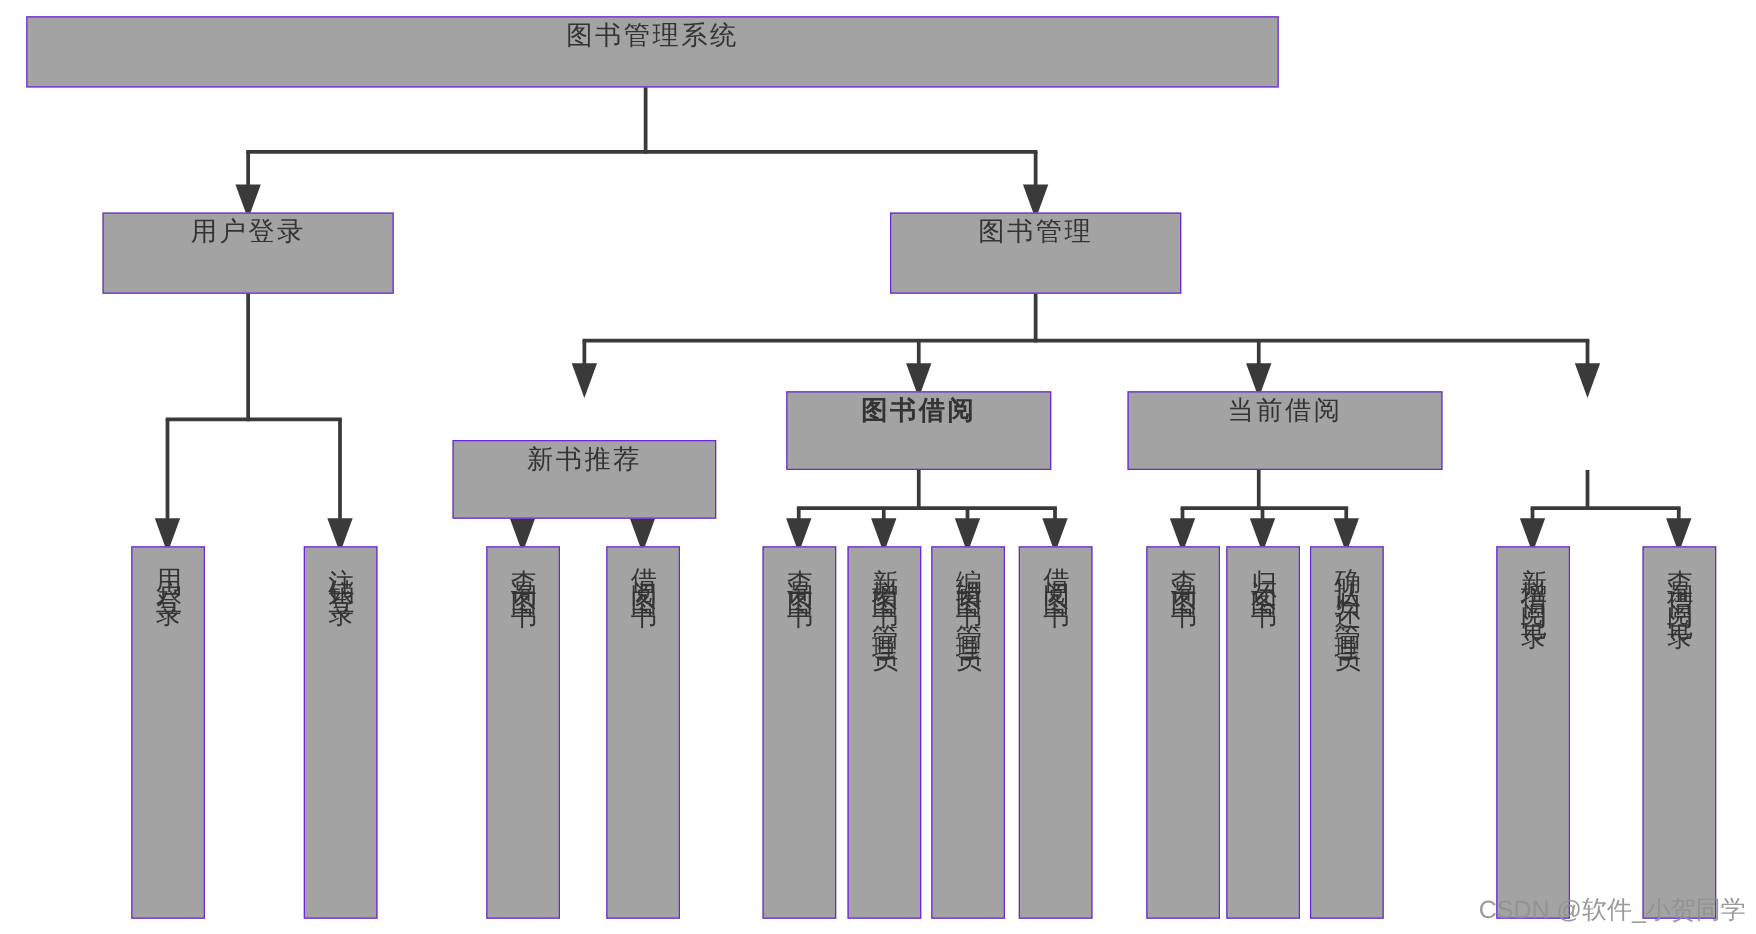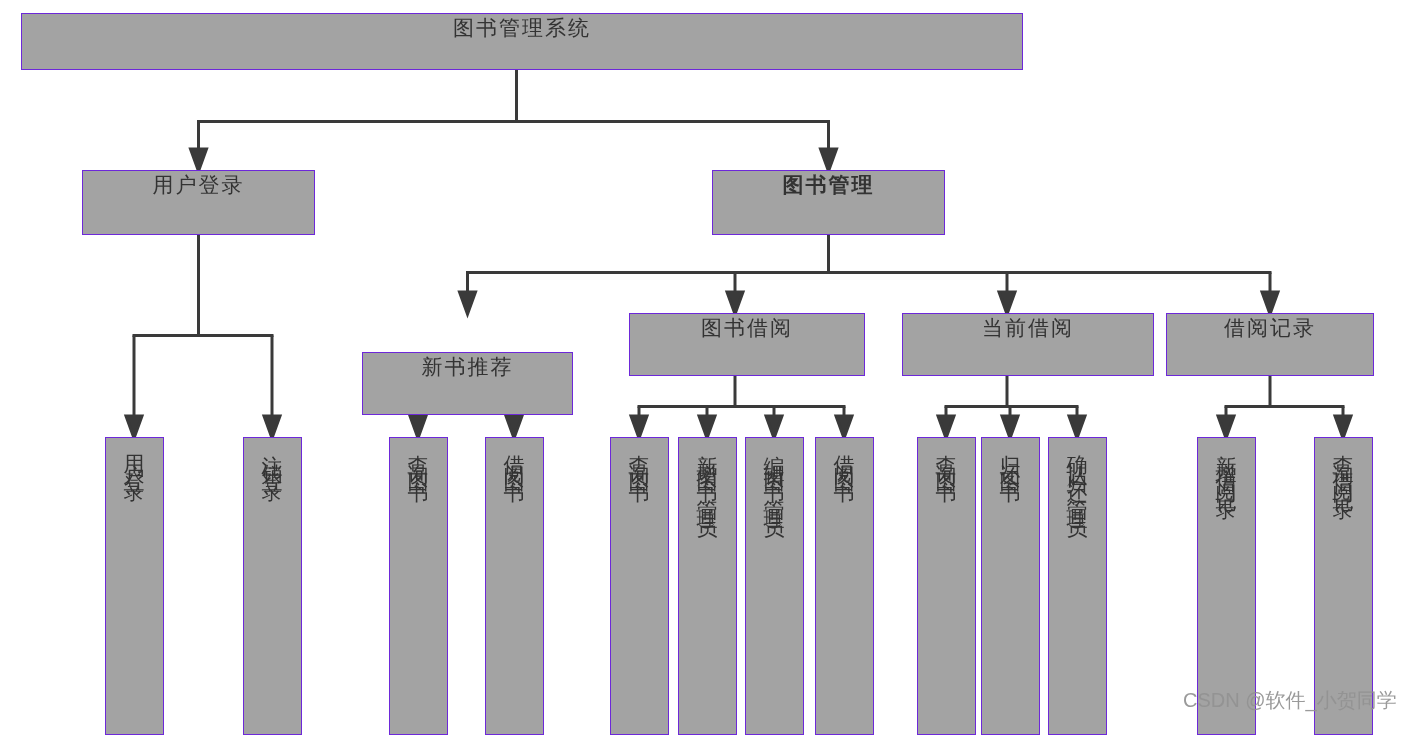--- a/index.html
+++ b/index.html
@@ -27,23 +27,23 @@
     z-index: 2;
   }
   .node .label {
     color: #333333;
     font-size: 21px;
     letter-spacing: 2px;
     white-space: nowrap;
   }
   .node-root   { left: 21px;  top: 13px;  width: 1002px; height: 57px; }
   .node-l2a    { left: 82px;  top: 170px; width: 233px;  height: 65px; }
-  .node-l2b    { left: 712px; top: 170px; width: 233px;  height: 65px; font-weight: bold; }
+  .node-l2b    { left: 712px; top: 170px; width: 233px;  height: 65px; }
   .node-l3a    { left: 362px; top: 313px; width: 211px;  height: 63px; margin-top: 39px; }
-  .node-l3b    { left: 629px; top: 313px; width: 236px;  height: 63px; }
+  .node-l3b    { left: 629px; top: 313px; width: 212px;  height: 63px; font-weight: bold; }
   .node-l3c    { left: 902px; top: 313px; width: 252px;  height: 63px; }
   .node-l3d    { left: 1166px;top: 313px; width: 208px;  height: 63px; }
   .leaf { top: 437px; width: 59px; height: 298px; }
   .leaf .label {
     writing-mode: vertical-rl;
     letter-spacing: 9px;
     font-size: 21px;
     line-height: 1;
   }
   .leaf-1  { left: 105px; }
@@ -55,21 +55,21 @@
   .leaf-7  { left: 745px; }
   .leaf-8  { left: 815px; }
   .leaf-9  { left: 917px; }
   .leaf-10 { left: 981px; }
   .leaf-11 { left: 1048px; }
   .leaf-12 { left: 1197px; }
   .leaf-13 { left: 1314px; }
   .watermark {
     position: absolute;
     left: 1183px;
-    top: 687px;
+    top: 714px;
     z-index: 5;
     font-size: 20px;
     color: rgba(145,145,145,0.92);
     white-space: nowrap;
   }
 </style>
 </head>
 <body>
 
 <div class="canvas">
@@ -151,23 +151,20 @@
 
   <div class="node node-l3a">
     <span class="label">新书推荐</span>
   </div>
   <div class="node node-l3b">
     <span class="label">图书借阅</span>
   </div>
   <div class="node node-l3c">
     <span class="label">当前借阅</span>
   </div>
-  <div class="node node-l3d">
-    <span class="label">借阅记录</span>
-  </div>
 
   <div class="node leaf leaf-1">
     <span class="label">用户登录</span>
   </div>
   <div class="node leaf leaf-2">
     <span class="label">注销登录</span>
   </div>
   <div class="node leaf leaf-3">
     <span class="label">查询图书</span>
   </div>

